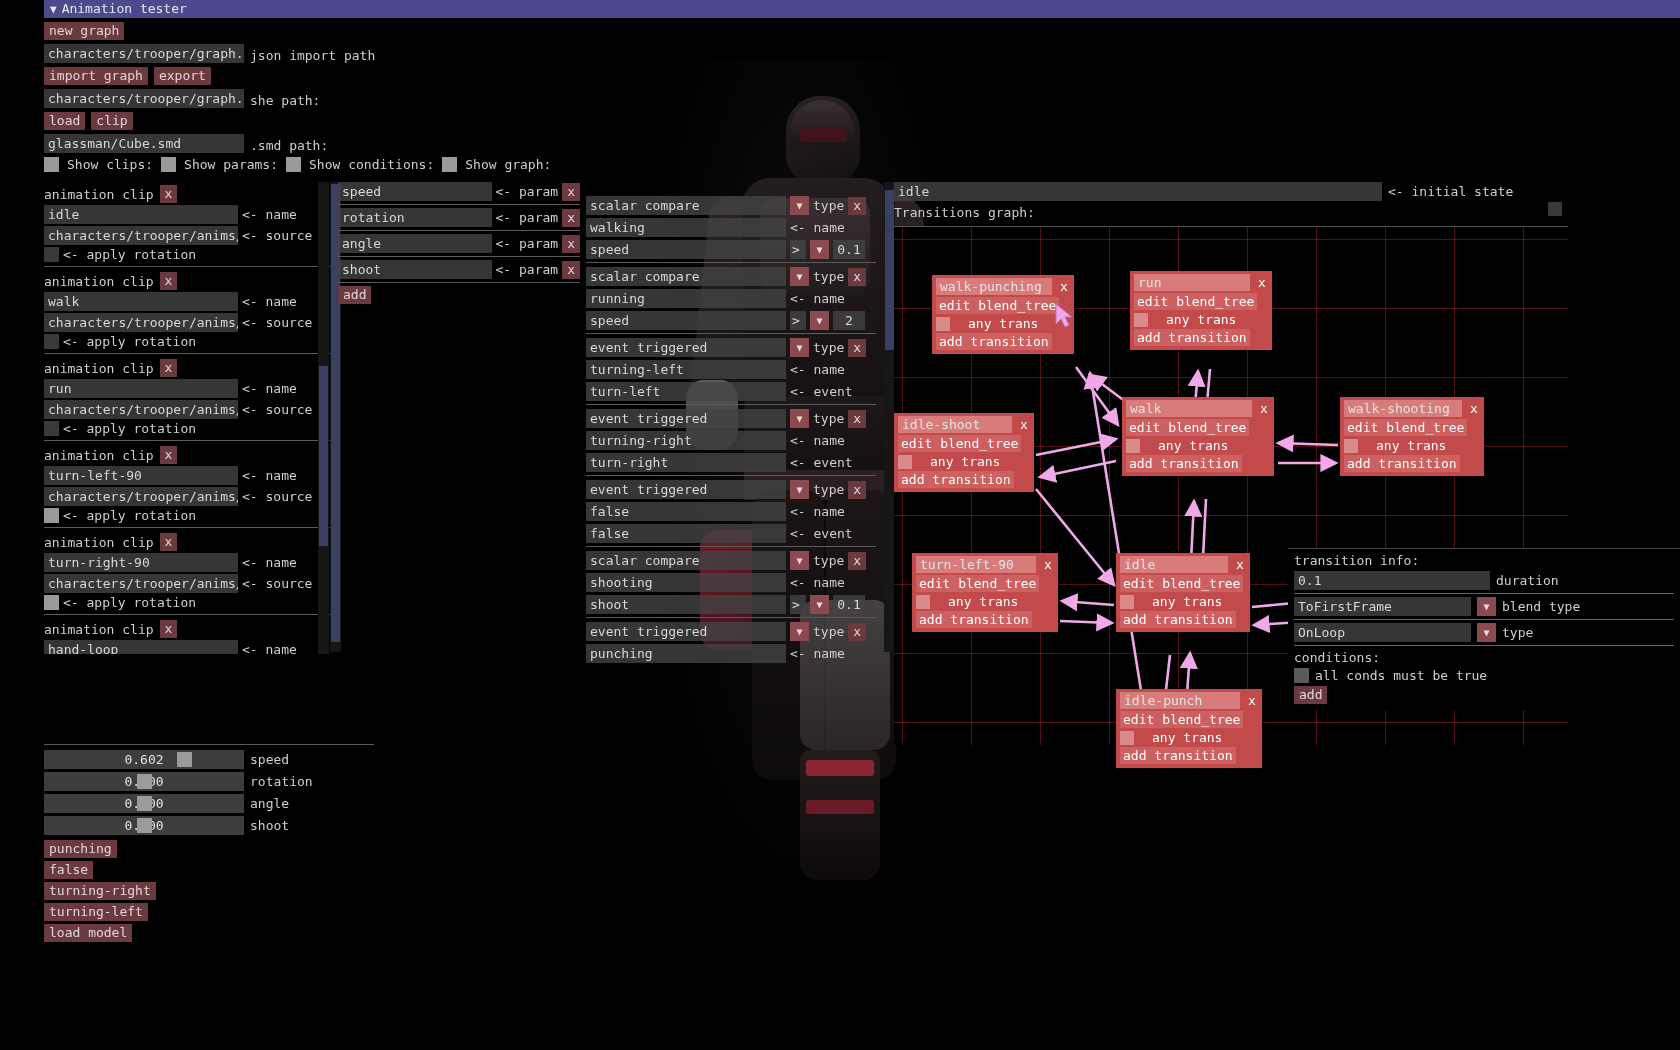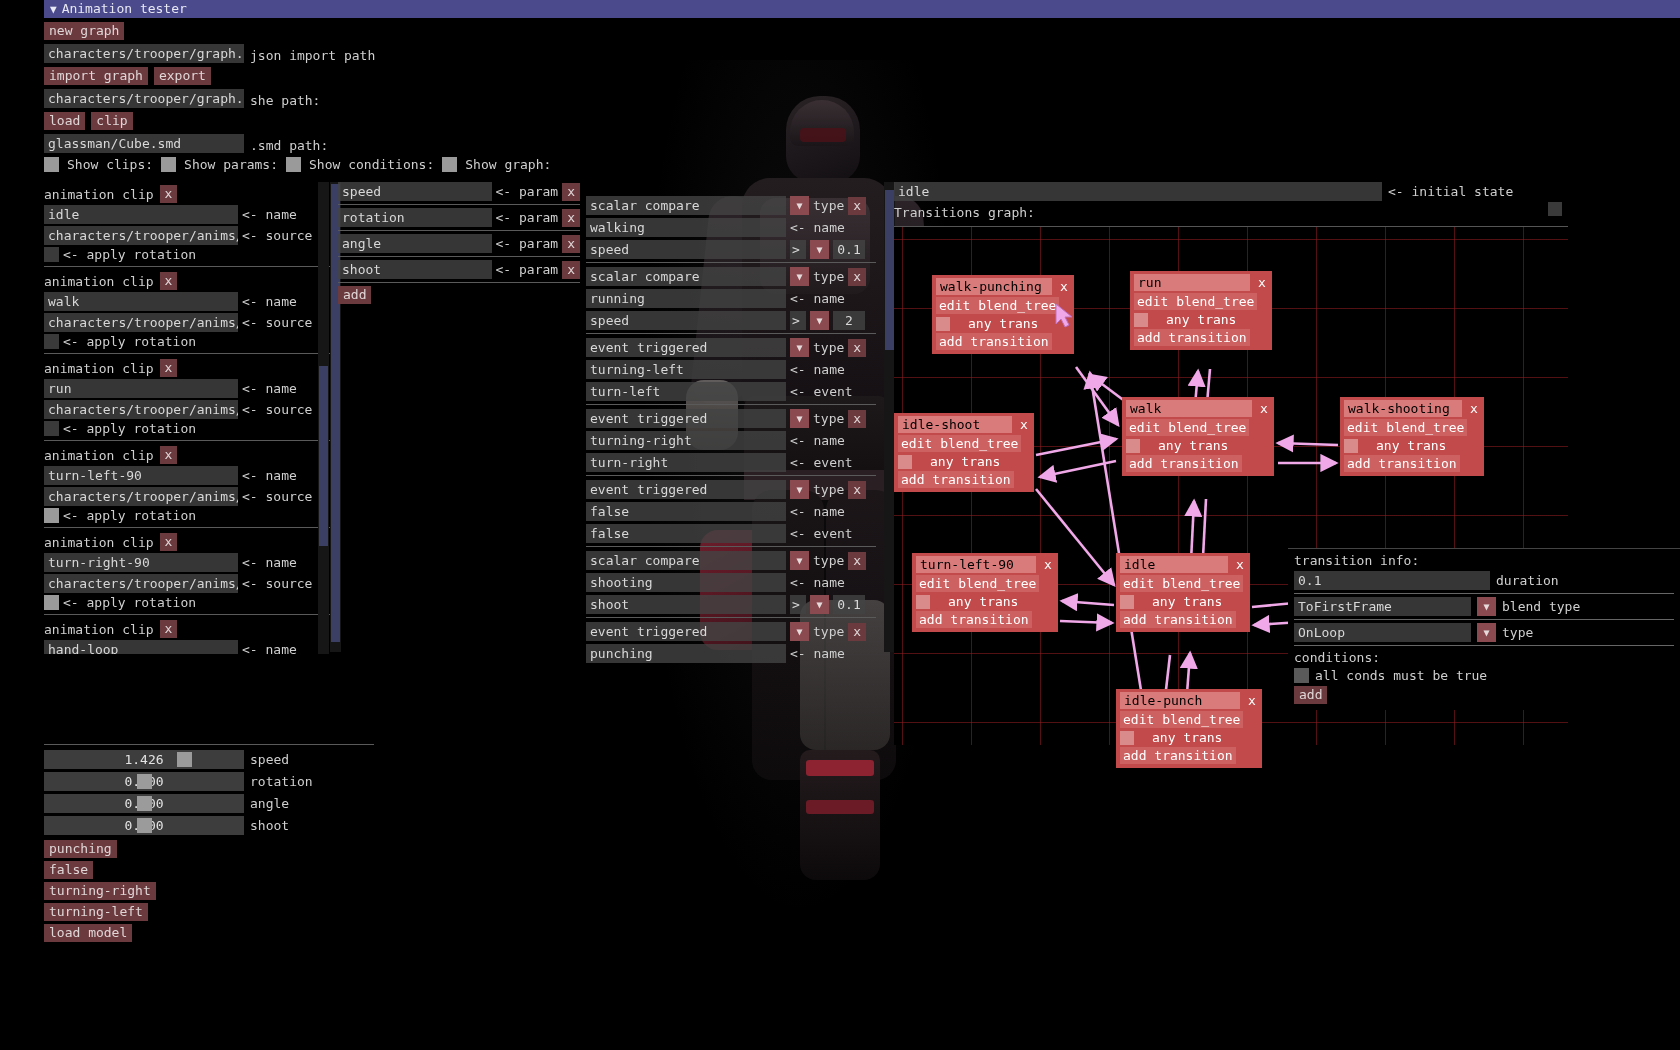--- a/index.html
+++ b/index.html
@@ -80,21 +80,21 @@
   #graph-canvas{position:absolute;left:0;top:44px;width:674px;height:518px;background:#000;
      background-image:linear-gradient(to right,rgba(150,30,35,.55) 1px,transparent 1px),
                       linear-gradient(to bottom,rgba(150,30,35,.55) 1px,transparent 1px);
      background-size:69px 69px;background-position:8px 12px;border-top:1px solid #555;}
   #scroll-graph{position:absolute;left:884px;top:182px;width:11px;height:470px;background:#161616;}
   #scroll-graph .thumb{position:absolute;left:1px;top:8px;width:9px;height:160px;background:#3a3f63;}
   #graph-corner{position:absolute;left:1548px;top:202px;width:14px;height:14px;background:#3a3a3a;}
 
   .node{position:absolute;background:#c24a4a;padding:3px 4px 4px 4px;box-sizing:border-box;}
   .node .ntitle{display:flex;align-items:center;gap:6px;}
-  .node .ntf{background:rgba(226,140,140,.75);color:#000000;height:17px;line-height:17px;padding:0 4px;box-sizing:border-box;white-space:nowrap;overflow:hidden;}
+  .node .ntf{background:rgba(226,140,140,.75);color:#e5e5e5;height:17px;line-height:17px;padding:0 4px;box-sizing:border-box;white-space:nowrap;overflow:hidden;}
   .node .nx{color:#fff;width:12px;text-align:center;}
   .node .nbtn{background:rgba(226,140,140,.35);color:#fff;height:17px;line-height:17px;padding:0 3px;margin-top:2px;display:inline-block;white-space:nowrap;}
   .node .nrow{display:flex;align-items:center;gap:18px;margin-top:2px;}
   .node .ncb{width:14px;height:14px;background:#d98a8a;display:inline-block;}
   .node .nlbl{color:#fff;}
 
   svg#edges{position:absolute;left:0;top:0;width:674px;height:562px;pointer-events:none;}
 
   
   #tinfo{position:absolute;left:1288px;top:548px;width:392px;background:#000;padding:4px 6px 6px 6px;box-sizing:border-box;border-top:1px solid #444;}
@@ -640,21 +640,21 @@
   <div class="trow">
     <span class="btn">add</span>
   </div>
 </div>
 
 <div id="bottom">
   <div class="sep"></div>
   <div id="slider-list">
       <div class="srow">
         <span class="slider">
-          <span class="val">1.426</span>
+          <span class="val">0.602</span>
           <span class="knob" style="left:133.20000000000002px;"></span>
         </span>
         <span class="lbl">speed</span>
       </div>
       <div class="srow">
         <span class="slider">
           <span class="val">0.000</span>
           <span class="knob" style="left:92.5px;"></span>
         </span>
         <span class="lbl">rotation</span>

